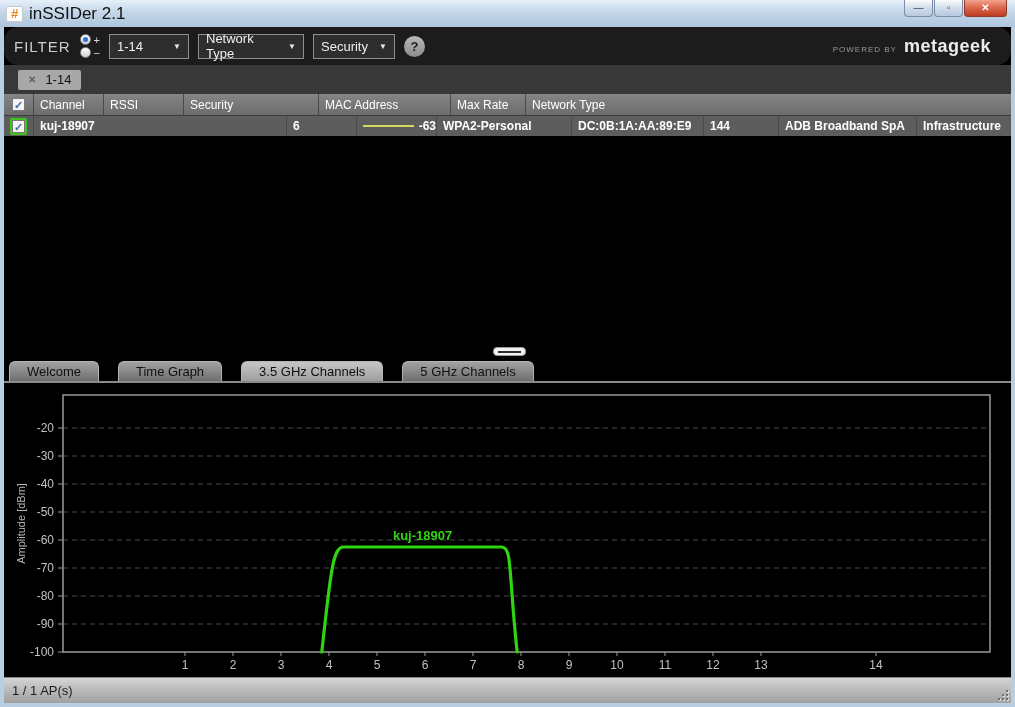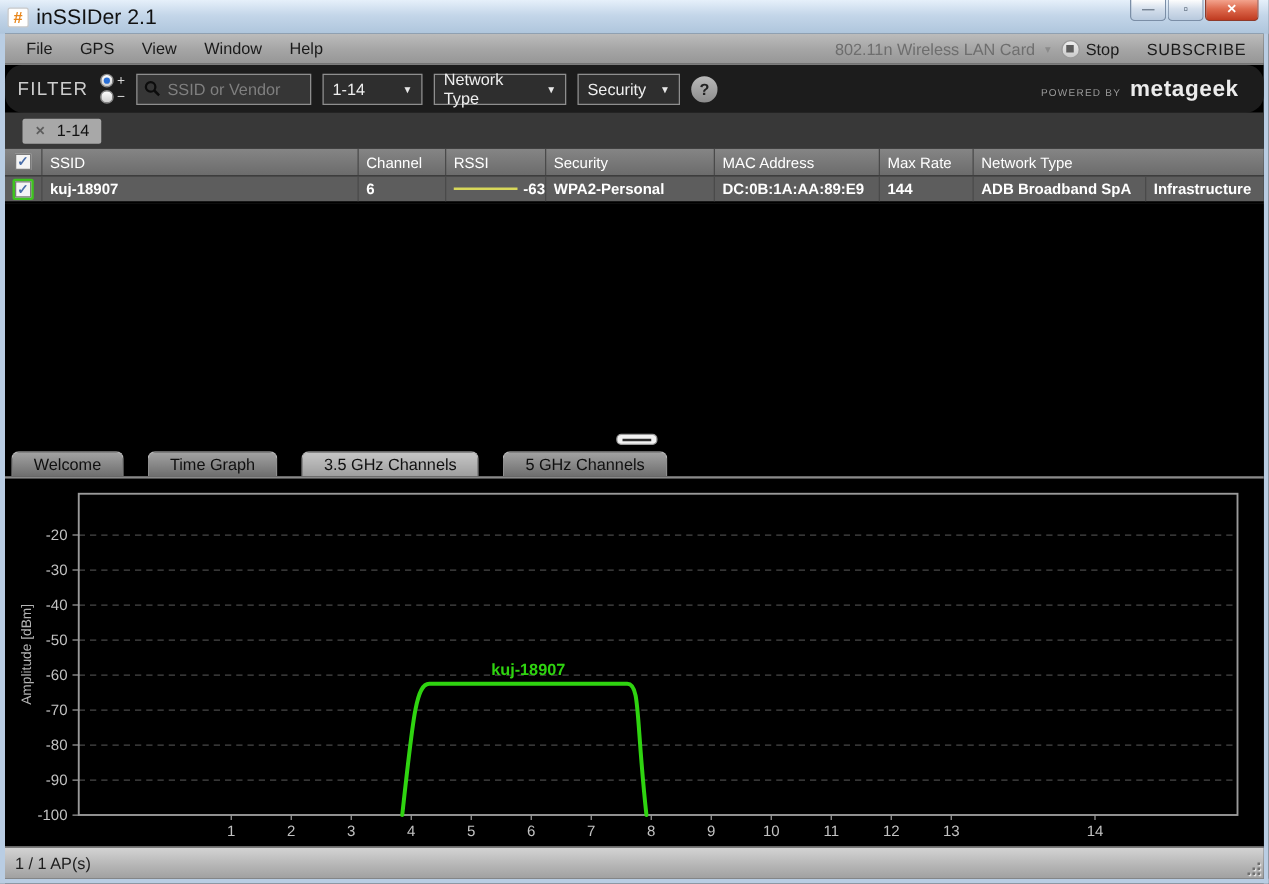--- a/index.html
+++ b/index.html
@@ -93,58 +93,33 @@
   <div class="titlebar">
     <span class="app-icon">#</span>
     <span class="win-title">inSSIDer 2.1</span>
     <div class="win-controls">
       <div class="win-btn">—</div>
       <div class="win-btn">▫</div>
       <div class="win-btn close">✕</div>
     </div>
   </div>
 
-  <div class="menubar">
-    <span class="menu-item">File</span>
-    <span class="menu-item">GPS</span>
-    <span class="menu-item">View</span>
-    <span class="menu-item">Window</span>
-    <span class="menu-item">Help</span>
-    <div class="menubar-right">
-      <span class="adapter-label">802.11n Wireless LAN Card</span>
-      <span class="adapter-caret">▾</span>
-      <span class="stop-btn">
-        <span class="stop-icon">
-            <i></i>
-          </span>
-        <span class="stop-label">Stop</span>
-      </span>
-      <span class="subscribe">SUBSCRIBE</span>
-    </div>
-  </div>
 
   <div class="filterbar">
     <span class="filter-label">FILTER</span>
     <div class="radio-group">
       <div class="radio-line">
         <span class="radio sel"></span>
         <span class="radio-sign">+</span>
       </div>
       <div class="radio-line">
         <span class="radio"></span>
         <span class="radio-sign">−</span>
       </div>
     </div>
-    <div class="search-box">
-      <svg width="14" height="14" viewBox="0 0 14 14">
-        <circle cx="5.5" cy="5.5" r="3.8" fill="none" stroke="#0c0c0c" stroke-width="1.8"></circle>
-        <line x1="8.6" y1="8.6" x2="12.3" y2="12.3" stroke="#0c0c0c" stroke-width="2"></line>
-      </svg>
-      <input type="text" placeholder="SSID or Vendor" style="">
-    </div>
     <div class="dropdown dd-1">
       <span>1-14</span>
       <span class="dd-arrow">▼</span>
     </div>
     <div class="dropdown dd-2">
       <span>Network Type</span>
       <span class="dd-arrow">▼</span>
     </div>
     <div class="dropdown dd-3">
       <span>Security</span>
@@ -161,21 +136,20 @@
     <div class="tag">
       <span class="tag-x">✕</span>
       <span class="tag-label">1-14</span>
     </div>
   </div>
 
   <div class="grid-header">
     <div class="cell c-check">
         <span class="checkbox">✓</span>
       </div>
-    <div class="cell c-ssid">SSID</div>
     <div class="cell c-chan">Channel</div>
     <div class="cell c-rssi">RSSI</div>
     <div class="cell c-sec">Security</div>
     <div class="cell c-mac">MAC Address</div>
     <div class="cell c-rate">Max Rate</div>
     <div class="cell c-ntype">Network Type</div>
   </div>
 
   <div class="grid-row">
     <div class="cell c-check">

